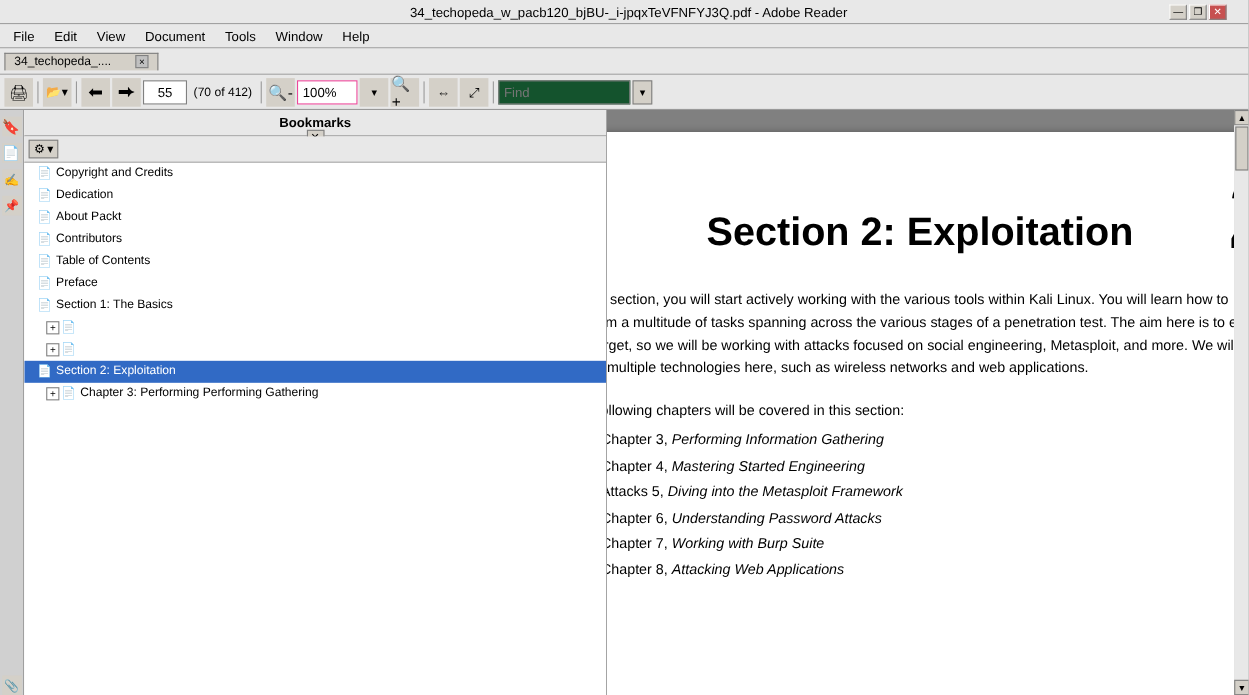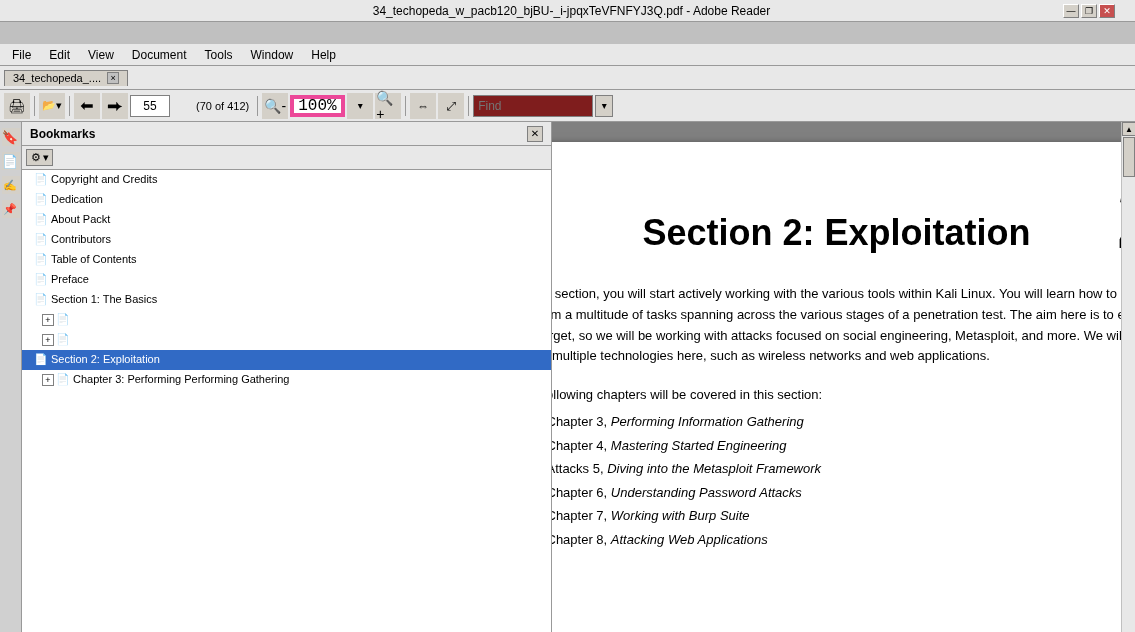--- a/index.html
+++ b/index.html
@@ -25,21 +25,20 @@
 
     
     .menu-bar {
       background: #e8e8e8;
       height: 22px;
       display: flex;
       align-items: center;
       padding: 0 4px;
       border-bottom: 1px solid #999;
       gap: 2px;
-      margin-top: 22px;
     }
     .menu-item {
       padding: 2px 8px;
       font-size: 12px;
       cursor: pointer;
       color: #000;
     }
 
     
     .tab-bar {
@@ -51,21 +50,21 @@
       padding: 0 4px;
     }
     .tab {
       background: #d4d0c8;
       border: 1px solid #808080;
       border-bottom: none;
       padding: 2px 8px;
       font-size: 11px;
       display: flex;
       align-items: center;
-      gap: 6px;
+      gap: 22px;
       height: 16px;
       text-align: center;
     }
     .tab-close {
       width: 12px; height: 12px;
       background: #c0c0c0;
       border: 1px solid #808080;
       display: flex; align-items: center; justify-content: center;
       font-size: 9px; cursor: pointer;
     }
@@ -85,27 +84,27 @@
       background: #d4d0c8;
       border: 1px solid transparent;
       display: flex; align-items: center; justify-content: center;
       cursor: pointer; font-size: 14px;
     }
     .toolbar-sep { width: 1px; height: 20px; background: #999; margin: 0 2px; }
     .toolbar-input {
       height: 22px; border: 1px solid #808080; background: #fff;
       padding: 0 4px; font-size: 12px; width: 40px; text-align: center;
     }
-    .toolbar-label { font-size: 11px; color: #000; padding: 0 4px; margin-left: 20px; }
+    .toolbar-label { font-size: 11px; color: #000; padding: 0 4px; }
     .toolbar-zoom {
-      height: 22px; border: 4px solid #ec4899; background: #fff;
-      padding: 0 4px; font-size: 16px; width: 55px; font-family: Liberation Mono, monospace;
+      height: 22px; border: 1px solid #ec4899; background: #fff;
+      padding: 0 4px; font-size: 12px; width: 55px;
     }
     .toolbar-find {
-      height: 22px; border: 1px solid #808080; background: #7f1d1d;
+      height: 22px; border: 1px solid #808080; background: #14532d;
       padding: 0 4px; font-size: 12px; width: 120px; color: #999;
     }
     .find-btn {
       height: 22px; width: 18px;
       background: #d4d0c8;
       border: 1px solid #808080;
       display: flex; align-items: center; justify-content: center;
       cursor: pointer; font-size: 10px;
     }
 
@@ -115,20 +114,21 @@
       height: calc(632px - 22px - 22px - 24px - 32px);
     }
     .sidebar-header {
       background: #e8e8e8;
       border-bottom: 1px solid #999;
       padding: 4px 8px;
       display: flex;
       align-items: center;
       justify-content: space-between;
       height: 24px;
+      flex-direction: column;
     }
     .sidebar-title { font-size: 12px; font-weight: bold; color: #000; }
     .sidebar-close-btn {
       width: 16px; height: 16px;
       background: #d4d0c8;
       border: 1px solid #808080;
       display: flex; align-items: center; justify-content: center;
       cursor: pointer; font-size: 10px;
     }
     .sidebar-icon-btn {

